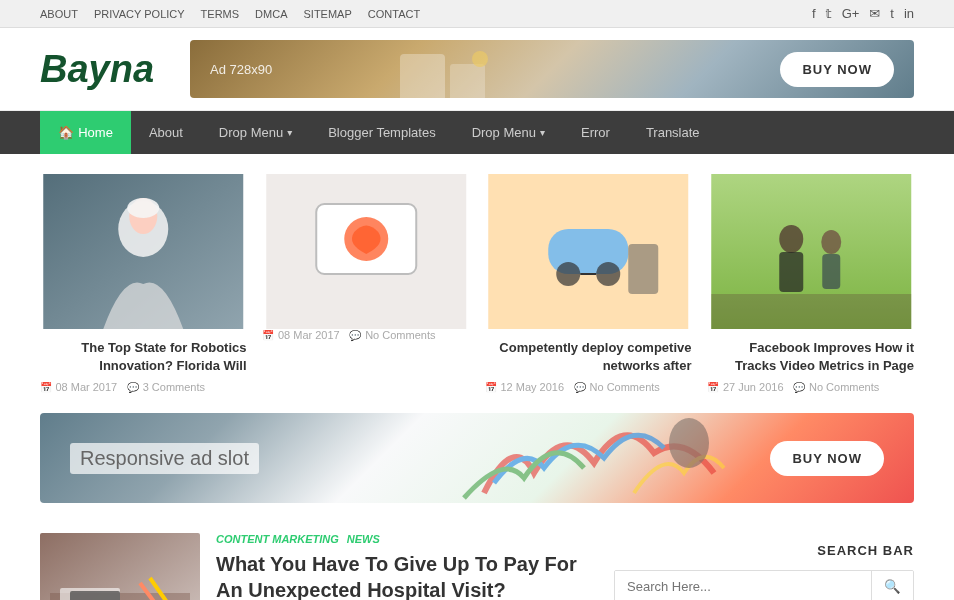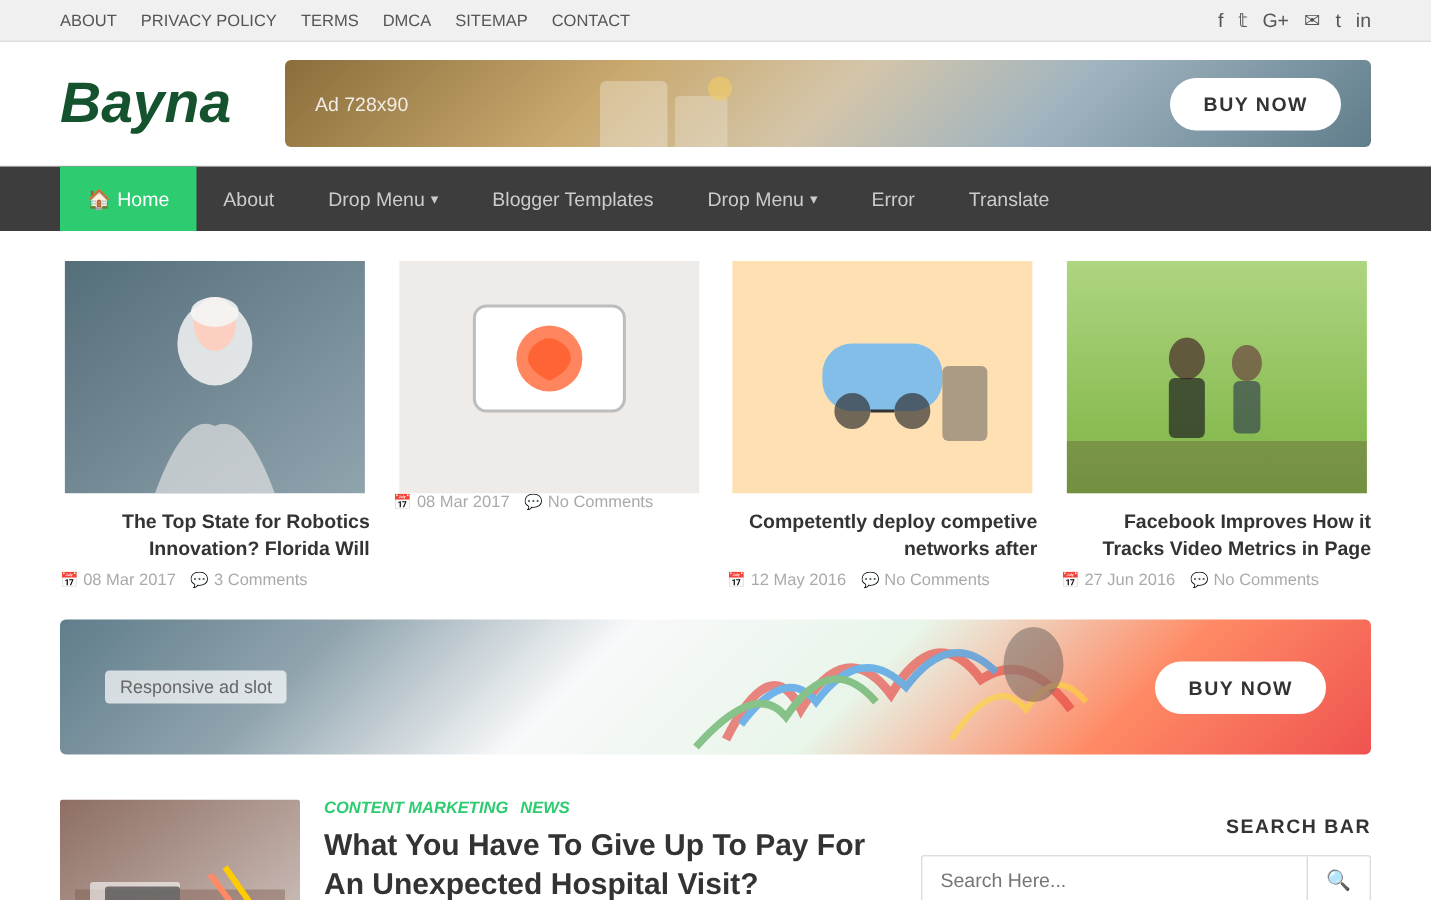--- a/index.html
+++ b/index.html
@@ -137,21 +137,21 @@
       border-radius: 4px;
       display: flex;
       align-items: center;
       justify-content: space-between;
       padding: 0 30px;
       position: relative;
       overflow: hidden;
     }
     .responsive-ad-text {
       color: #666;
-      font-size: 12px;
+      font-size: 20px;
       background: rgba(255,255,255,0.7);
       padding: 4px 10px;
       border-radius: 3px;
       text-align: right;
     }
     .responsive-buy-btn {
       background: #fff;
       color: #333;
       border: none;
       padding: 10px 22px;

